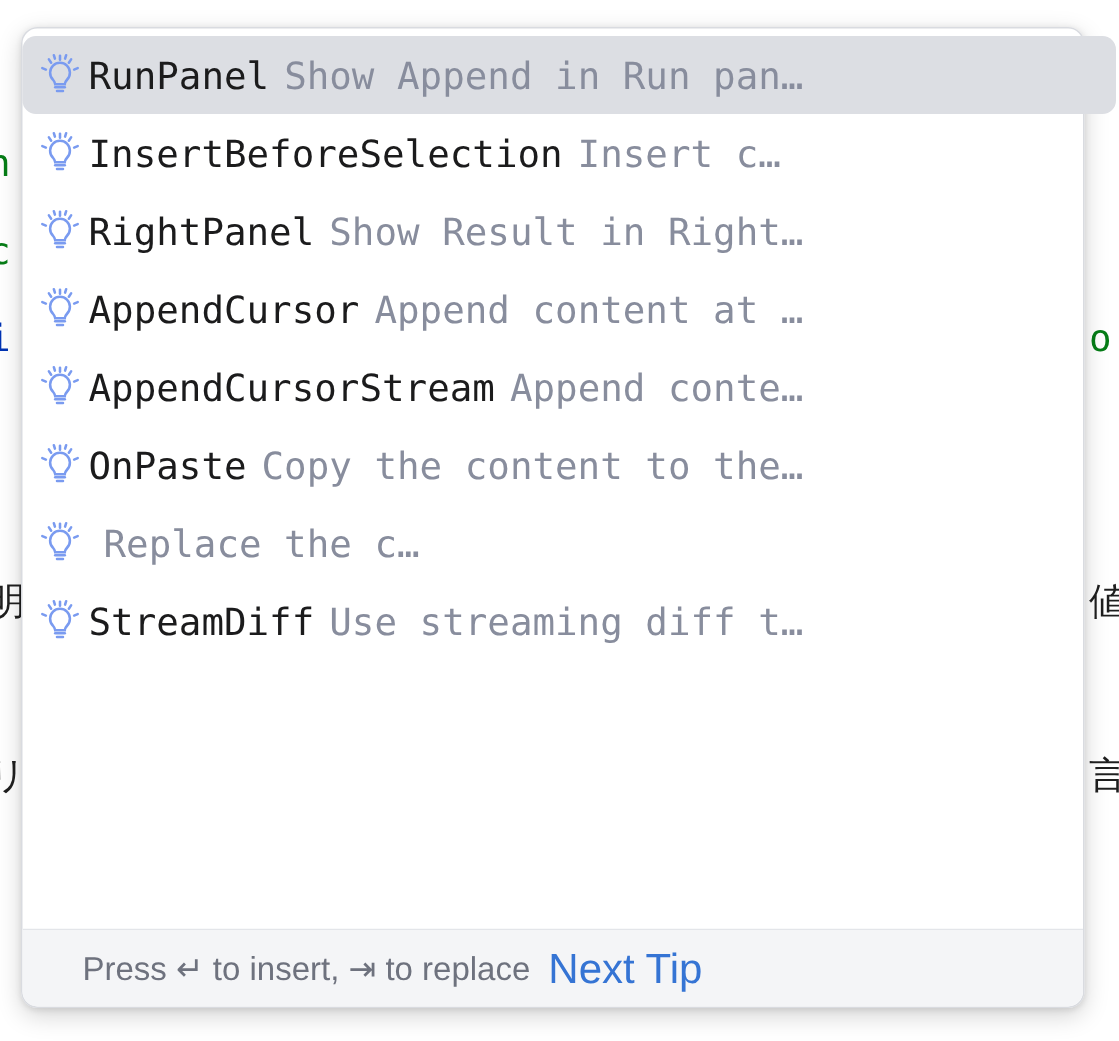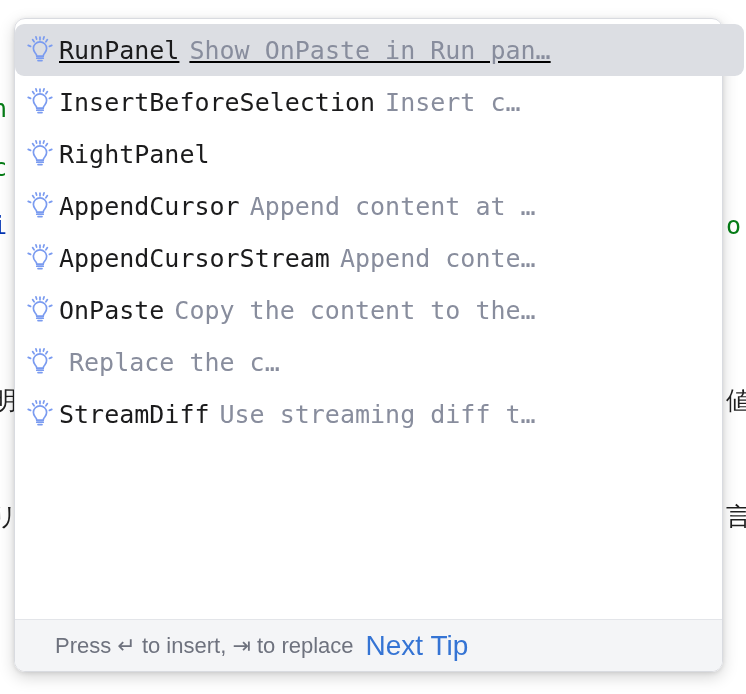--- a/index.html
+++ b/index.html
@@ -86,21 +86,20 @@
     padding-left: 8px;
     box-sizing: border-box;
     cursor: default;
     overflow: visible;
   }
   .completion-item.selected {
     background: #dcdee3;
     border-radius: 9px;
     
     margin-right: -22px;
-    text-decoration: underline;
   }
 
   .bulb-icon {
     flex: 0 0 auto;
     width: 34px;
     height: 34px;
     margin-right: 2px;
     display: block;
   }
 
@@ -183,21 +182,21 @@
             <path d="M17.0 4.2 v2.6"></path>
             <path d="M9.6 6.6 l1.5 2.2"></path>
             <path d="M24.4 6.6 l-1.5 2.2"></path>
             <path d="M5.2 12.4 l2.4 1.0"></path>
             <path d="M28.8 12.4 l-2.4 1.0"></path>
             <path d="M12.9 3.8 l0.7 2.3"></path>
             <path d="M21.1 3.8 l-0.7 2.3"></path>
           </g>
         </svg>
         <span class="item-name">RunPanel</span>
-        <span class="item-desc">Show OnPaste in Run pan…</span>
+        <span class="item-desc">Show Append in Run pan…</span>
       </div>
       <div class="completion-item">
         <svg class="bulb-icon" viewBox="0 0 34 34">
           <g fill="none" stroke="#7a9bf0" stroke-width="1.7" stroke-linecap="round">
             <path d="M12.2 20.0 a6.6 6.6 0 1 1 9.6 0 c-1.0 1.1 -1.5 2.0 -1.6 3.1 h-6.4 c-0.1 -1.1 -0.6 -2.0 -1.6 -3.1 z"></path>
             <path d="M13.8 25.2 h6.4"></path>
             <path d="M15.0 27.6 h4.0"></path>
             <path d="M17.0 4.2 v2.6"></path>
             <path d="M9.6 6.6 l1.5 2.2"></path>
             <path d="M24.4 6.6 l-1.5 2.2"></path>
@@ -219,20 +218,21 @@
             <path d="M17.0 4.2 v2.6"></path>
             <path d="M9.6 6.6 l1.5 2.2"></path>
             <path d="M24.4 6.6 l-1.5 2.2"></path>
             <path d="M5.2 12.4 l2.4 1.0"></path>
             <path d="M28.8 12.4 l-2.4 1.0"></path>
             <path d="M12.9 3.8 l0.7 2.3"></path>
             <path d="M21.1 3.8 l-0.7 2.3"></path>
           </g>
         </svg>
         <span class="item-name">RightPanel</span>
+        <span class="item-desc">Show Result in Right…</span>
       </div>
       <div class="completion-item">
         <svg class="bulb-icon" viewBox="0 0 34 34">
           <g fill="none" stroke="#7a9bf0" stroke-width="1.7" stroke-linecap="round">
             <path d="M12.2 20.0 a6.6 6.6 0 1 1 9.6 0 c-1.0 1.1 -1.5 2.0 -1.6 3.1 h-6.4 c-0.1 -1.1 -0.6 -2.0 -1.6 -3.1 z"></path>
             <path d="M13.8 25.2 h6.4"></path>
             <path d="M15.0 27.6 h4.0"></path>
             <path d="M17.0 4.2 v2.6"></path>
             <path d="M9.6 6.6 l1.5 2.2"></path>
             <path d="M24.4 6.6 l-1.5 2.2"></path>

